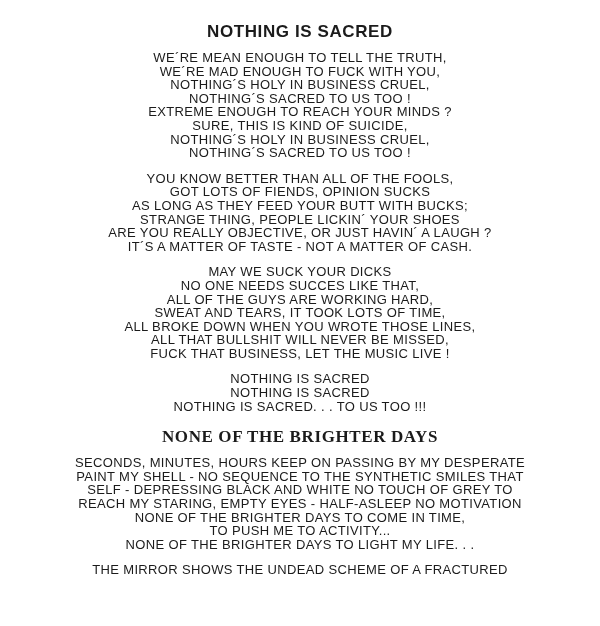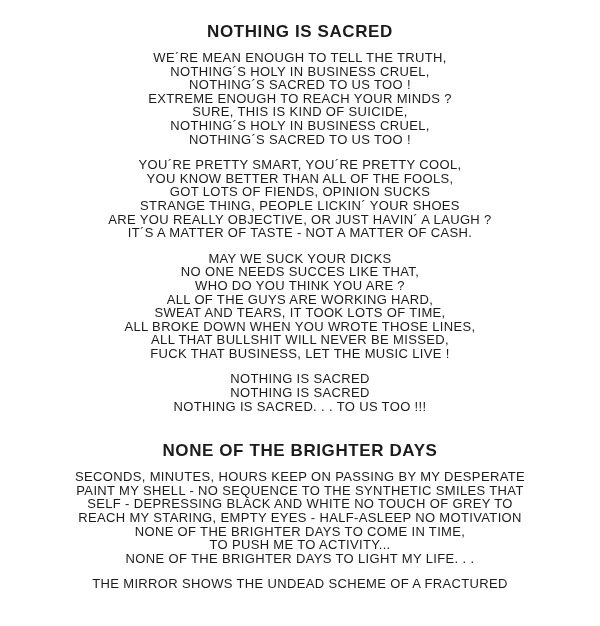--- a/index.html
+++ b/index.html
@@ -26,22 +26,23 @@
   .song-title {
     font-size: 17px;
     font-weight: 700;
     letter-spacing: 0.6px;
     text-align: center;
     margin: 0 0 9px 0;
     font-variant: small-caps;
     text-transform: uppercase;
   }
   .song-title.second {
-    margin-top: 28px;
+    margin-top: 14px;
     margin-bottom: 9px;
+    font-family: Liberation Serif, serif;
   }
   .stanza {
     text-align: center;
     font-size: 13px;
     line-height: 13.6px;
     letter-spacing: 0.35px;
     margin: 0 0 12px 0;
     font-variant: small-caps;
     text-transform: uppercase;
   }
@@ -61,41 +62,41 @@
 </head>
 <body>
 
 <div class="page">
 
   <div class="block">
     <h1 class="song-title">Nothing is sacred</h1>
 
     <div class="stanza">
       <div class="line">We´re mean enough to tell the truth,</div>
+      <div class="line">We´re mad enough to fuck with you,</div>
       <div class="line">Nothing´s holy in business cruel,</div>
       <div class="line">Nothing´s sacred to us too !</div>
       <div class="line">Extreme enough to reach your minds ?</div>
       <div class="line">Sure, this is kind of suicide,</div>
       <div class="line">Nothing´s holy in business cruel,</div>
       <div class="line">Nothing´s sacred to us too !</div>
     </div>
 
     <div class="stanza">
-      <div class="line">You´re pretty smart, you´re pretty cool,</div>
       <div class="line">You know better than all of the fools,</div>
       <div class="line">Got lots of fiends, opinion sucks</div>
+      <div class="line">As long as they feed your butt with bucks;</div>
       <div class="line">Strange thing, people lickin´ your shoes</div>
       <div class="line">Are you really objective, or just havin´ a laugh ?</div>
       <div class="line">It´s a matter of taste - not a matter of cash.</div>
     </div>
 
     <div class="stanza">
       <div class="line">May we suck your dicks</div>
       <div class="line">No one needs succes like that,</div>
-      <div class="line">who do you think you are ?</div>
       <div class="line">All of the guys are working hard,</div>
       <div class="line">Sweat and tears, it took lots of time,</div>
       <div class="line">All broke down when you wrote those lines,</div>
       <div class="line">All that bullshit will never be missed,</div>
       <div class="line">Fuck that business, let the music live !</div>
     </div>
 
     <div class="stanza">
       <div class="line">Nothing is sacred</div>
       <div class="line">Nothing is sacred</div>

